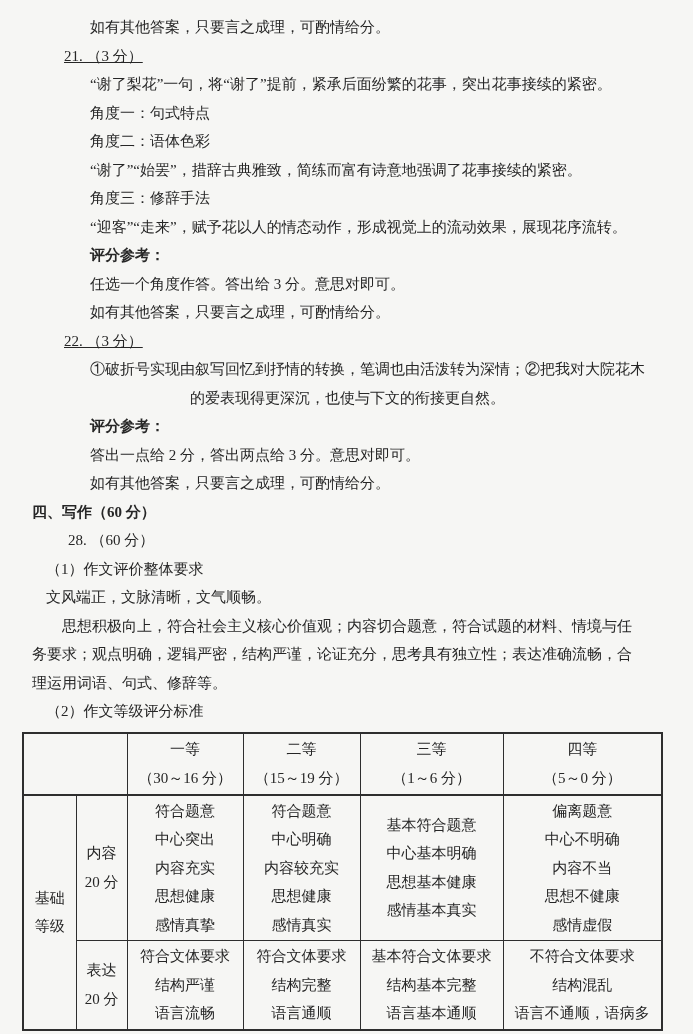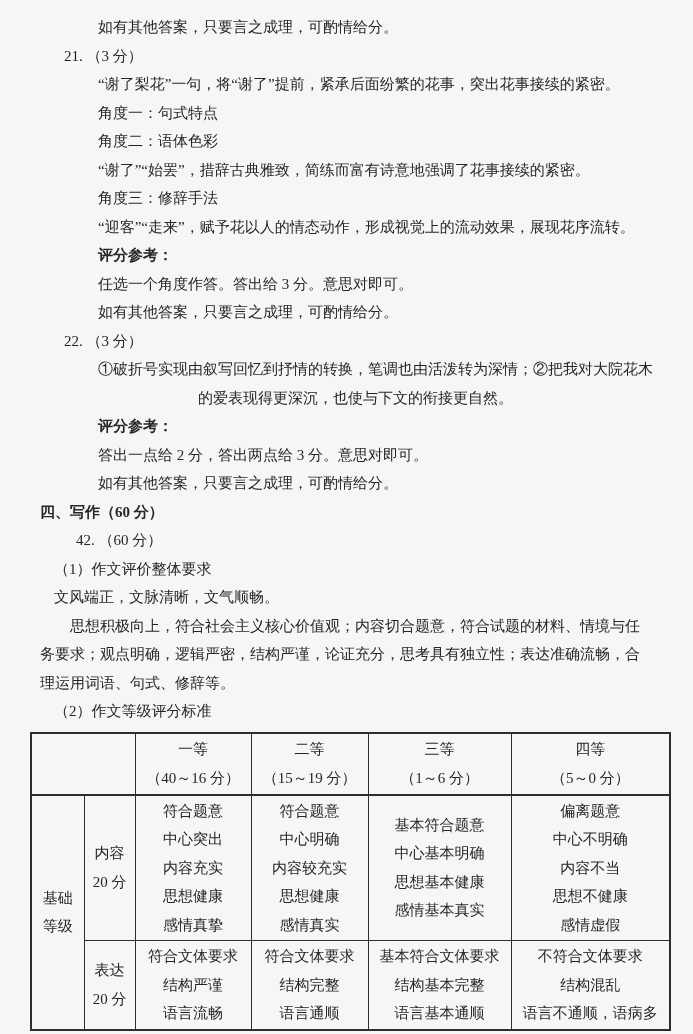--- a/index.html
+++ b/index.html
@@ -7,24 +7,24 @@
     position:relative;
     width:693px;height:1034px;
     margin:0 auto;
     background:#f6f6f4;
     color:#262626;
     font-family:"Liberation Serif","DejaVu Serif",serif;
     font-size:15px;
     line-height:28.5px;
     overflow:hidden;
     box-sizing:border-box;
-    padding:13px 36px 0 40px;
+    padding:13px 36px 0 32px;
   }
   .line{white-space:nowrap;}
-  .ml18{margin-left:24px;}
+  .ml18{margin-left:32px;text-decoration:underline;}
   .ml32{margin-left:14px;}
   .ml36{margin-left:36px;}
   .ml58{margin-left:58px;}
   .bold{font-weight:bold;}
   .ans{margin-left:18px;text-indent:40px;max-width:595px;white-space:normal;text-align:center;}
   .para{text-indent:30px;max-width:612px;white-space:normal;}
   table.grading{
     margin:6px 0 0 -10px;
     border-collapse:collapse;
     width:639px;
@@ -63,40 +63,40 @@
   <div class="line ml58">任选一个角度作答。答出给 3 分。意思对即可。</div>
   <div class="line ml58">如有其他答案，只要言之成理，可酌情给分。</div>
 
   <div class="line ml18">22. （3 分）</div>
   <div class="ans">①破折号实现由叙写回忆到抒情的转换，笔调也由活泼转为深情；②把我对大院花木的爱表现得更深沉，也使与下文的衔接更自然。</div>
   <div class="line ml58 bold">评分参考：</div>
   <div class="line ml58">答出一点给 2 分，答出两点给 3 分。意思对即可。</div>
   <div class="line ml58">如有其他答案，只要言之成理，可酌情给分。</div>
 
   <div class="line bold">四、写作（60 分）</div>
-  <div class="line ml36">42. （60 分）</div>
+  <div class="line ml36">28. （60 分）</div>
   <div class="line ml32">（1）作文评价整体要求</div>
   <div class="line ml32">文风端正，文脉清晰，文气顺畅。</div>
   <div class="para">思想积极向上，符合社会主义核心价值观；内容切合题意，符合试题的材料、情境与任务要求；观点明确，逻辑严密，结构严谨，论证充分，思考具有独立性；表达准确流畅，合理运用词语、句式、修辞等。</div>
   <div class="line ml32">（2）作文等级评分标准</div>
 
   <table class="grading">
     <colgroup>
       <col style="width:53px">
         <col style="width:51px">
       <col style="width:116px">
         <col style="width:117px">
       <col style="width:143px">
         <col style="width:159px">
     </colgroup>
     <tbody>
       <tr class="head">
         <td colspan="2" class="corner"></td>
         <td>一等
-（40～16 分）</td>
+（30～16 分）</td>
         <td>二等
 （15～19 分）</td>
         <td>三等
 （1～6 分）</td>
         <td>四等
 （5～0 分）</td>
       </tr>
       <tr>
         <td rowspan="2">基础
 等级</td>

